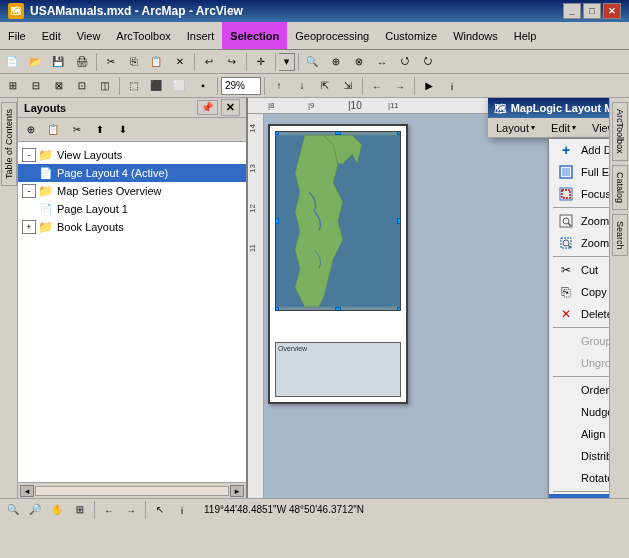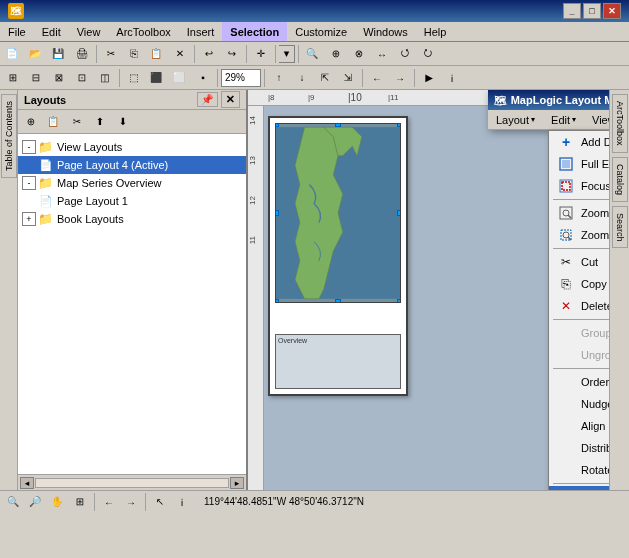--- a/index.html
+++ b/index.html
@@ -44,21 +44,21 @@
       display: flex; align-items: center; justify-content: center;
       font-size: 9px;
       cursor: pointer;
       color: #000;
     }
     .win-btn.close { background: #c0392b; color: white; }
 
     
     .menubar {
       background: #d4d0c8;
-      height: 20px;
+      height: 28px;
       display: flex;
       align-items: center;
       border-bottom: 1px solid #808080;
       text-align: right;
     }
     .menu-item {
       padding: 2px 8px;
       font-size: 11px;
       cursor: pointer;
       height: 100%;
@@ -288,34 +288,36 @@
       width: 6px; height: 6px;
       background: #00a0ff;
       border: 1px solid #0060c0;
     }
   </style>
 </head>
 <body>
 
 <div class="window-title">
   <div class="window-title-icon">🗺</div>
+  <span>USAManuals.mxd - ArcMap - ArcView</span>
   <div class="window-controls">
     <div class="win-btn">_</div>
     <div class="win-btn">□</div>
     <div class="win-btn close">✕</div>
   </div>
 </div>
 
 <div class="menubar">
   <div class="menu-item">File</div>
   <div class="menu-item">Edit</div>
   <div class="menu-item">View</div>
   <div class="menu-item">ArcToolbox</div>
   <div class="menu-item">Insert</div>
-  <div class="menu-item" style="font-weight:bold; background:#c4b5fd;">Selection</div>
+  <div class="menu-item" style="font-weight:bold; background:#d946ef;">Selection</div>
+  <div class="menu-item">Geoprocessing</div>
   <div class="menu-item">Customize</div>
   <div class="menu-item">Windows</div>
   <div class="menu-item">Help</div>
 </div>
 
 <div class="toolbar">
   <div class="toolbar-btn">📄</div>
   <div class="toolbar-btn">📂</div>
   <div class="toolbar-btn">💾</div>
   <div class="toolbar-btn">🖨</div>

